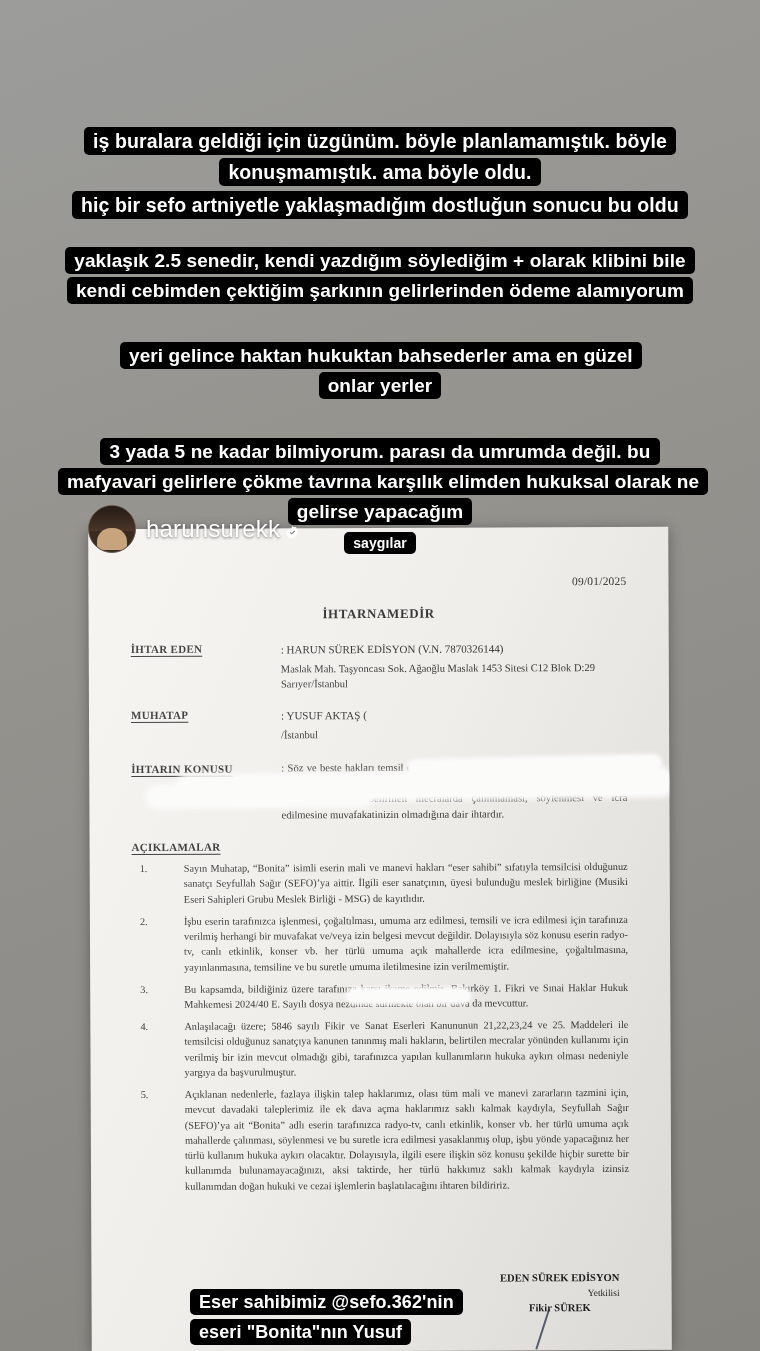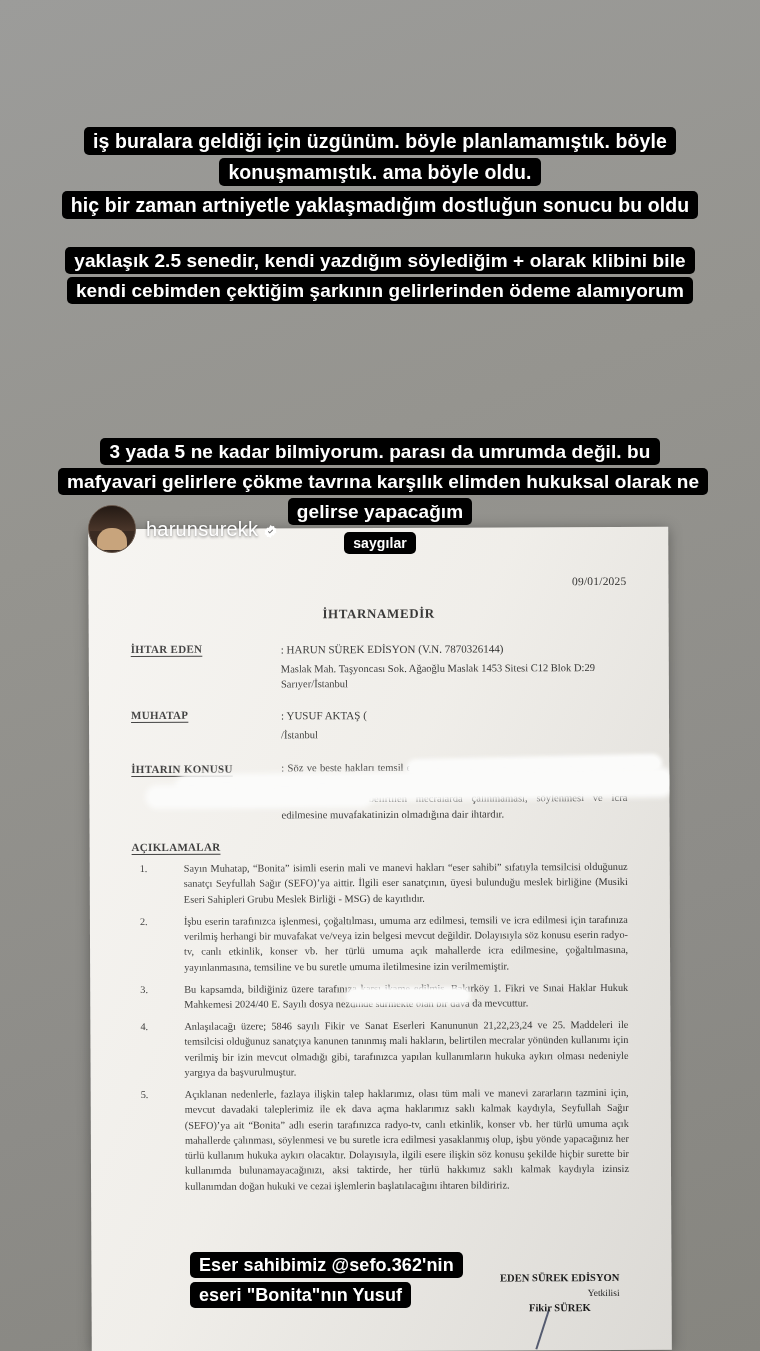--- a/index.html
+++ b/index.html
@@ -91,21 +91,21 @@
   #account-tag .avatar::after {
     content: "";
     position: absolute;
     left: 8px; bottom: 2px;
     width: 30px; height: 22px;
     border-radius: 14px 14px 4px 4px;
     background: #c8a47c;
   }
   #account-tag .handle {
     color: #ffffff;
-    font-size: 20px;
+    font-size: 24px;
     font-weight: 500;
     text-shadow: 0 1px 3px rgba(0,0,0,.55);
     letter-spacing: .2px;
   }
   #account-tag .verified {
     display: inline-flex;
     align-items: center;
     justify-content: center;
     width: 15px;
     height: 15px;
@@ -268,21 +268,21 @@
     height: 42px;
     background: #2a3555;
     transform: rotate(18deg);
     opacity: .85;
   }
 
   
   #cap-bottom {
     position: absolute;
     left: 190px;
-    top: 1251px;
+    top: 1288px;
     z-index: 9;
     text-align: left;
     width: 300px;
   }
   #cap-bottom .cap-line { font-size: 18px; }
 </style>
 </head>
 <body>
 
 <div id="story">
@@ -337,27 +337,30 @@
 
       <div class="redact" id="redact-1"></div>
       <div class="redact" id="redact-2"></div>
       <div class="redact" id="redact-3"></div>
       <div class="redact" id="redact-4"></div>
     </div>
   </div>
 
   <div class="caption-group" id="cap1">
     <div class="cap-wrap cap-block"><span class="cap-line">iş buralara geldiği için üzgünüm. böyle planlamamıştık. böyle konuşmamıştık. ama böyle oldu.</span></div>
-    <div class="cap-wrap cap-block"><span class="cap-line">hiç bir zaman artniyetle yaklaşmadığım dostluğun sonucu bu oldu</span></div>
+    <div class="cap-wrap cap-block"><span class="cap-line">hiç bir sefo artniyetle yaklaşmadığım dostluğun sonucu bu oldu</span></div>
   </div>
 
   <div class="caption-group" id="cap2">
     <div class="cap-wrap cap-block"><span class="cap-line">yaklaşık 2.5 senedir,  kendi yazdığım söylediğim + olarak klibini bile kendi cebimden çektiğim şarkının gelirlerinden ödeme alamıyorum</span></div>
   </div>
 
+  <div class="caption-group" id="cap3">
+    <div class="cap-wrap cap-block" style="padding:0 120px"><span class="cap-line">yeri gelince haktan hukuktan bahsederler ama en güzel onlar yerler</span></div>
+  </div>
 
   <div class="caption-group" id="cap4">
     <div class="cap-wrap cap-block" style="padding:0 58px"><span class="cap-line">3 yada 5 ne kadar bilmiyorum. parası da umrumda değil. bu mafyavari gelirlere çökme tavrına karşılık elimden hukuksal olarak ne gelirse yapacağım</span></div>
   </div>
 
   <div class="caption-group" id="cap-saygilar">
     <div class="cap-wrap cap-block"><span class="cap-line">saygılar</span></div>
   </div>
 
   <div id="account-tag">

